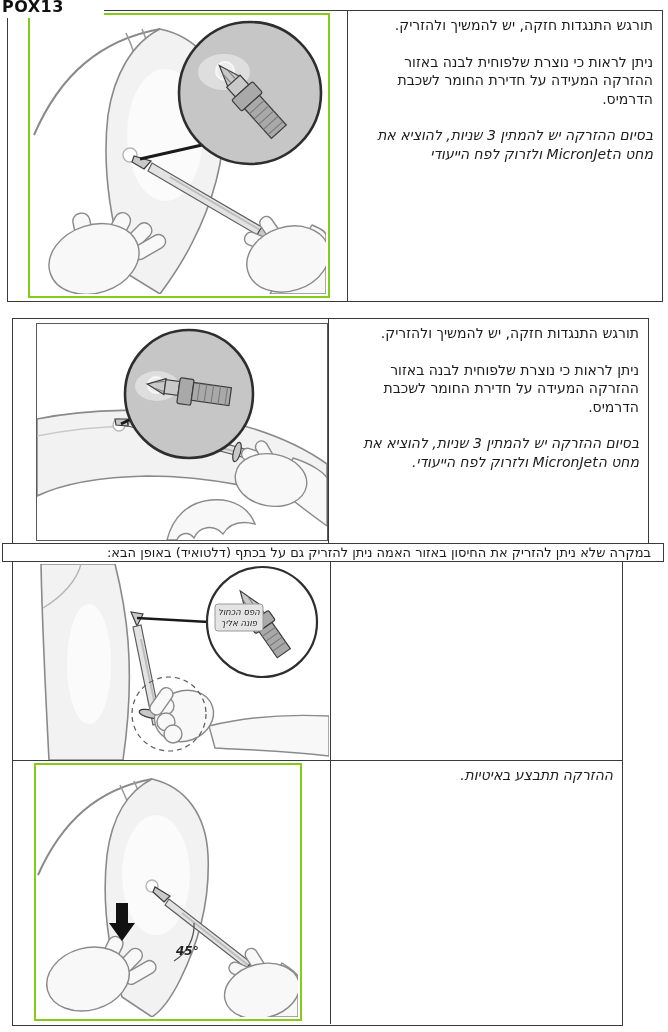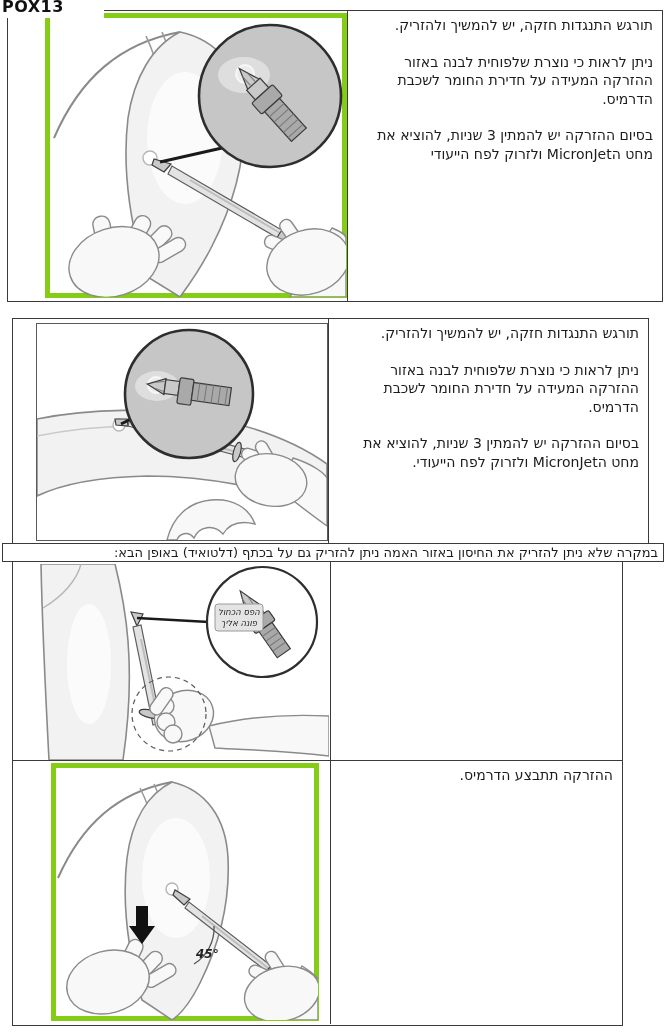--- a/index.html
+++ b/index.html
@@ -14,32 +14,32 @@
   }
   .tbl{position:absolute;background:#fff;border:1.4px solid #3a3a3a;box-sizing:border-box;}
   .row{display:flex;box-sizing:border-box;}
   .img-cell{position:relative;box-sizing:border-box;border-left:none;}
   .divider-r{border-right:1.2px solid #3a3a3a;font-style:italic;}
   .txt-cell{
     flex:1;box-sizing:border-box;direction:rtl;text-align:right;
     padding:5px 9px 4px 9px;font-size:14px;line-height:18.6px;
   }
   .txt-cell p{margin:0 0 18px 0;}
-  .txt-cell p:last-child{margin-bottom:0;}
+  .txt-cell p:last-child{margin-bottom:0;font-style:italic;}
   .frame-thick{
-    position:absolute;border:5px solid #84cc16;background:#fff;box-sizing:border-box;margin-left:17px;
+    position:absolute;border:2px solid #84cc16;background:#fff;box-sizing:border-box;
   }
   .frame-thin{
     position:absolute;border:1px solid #5a5a5a;background:#fff;box-sizing:border-box;
   }
   .note-row{
     position:absolute;left:2px;top:543px;width:662px;height:19px;
     border:1.2px solid #3a3a3a;background:#fff;box-sizing:border-box;
     direction:rtl;text-align:right;font-size:13px;line-height:16px;
-    padding:1px 5px 0 2px;white-space:nowrap;overflow:hidden;z-index:3;
+    padding:1px 12px 0 2px;white-space:nowrap;overflow:hidden;z-index:3;
   }
   .rowline{border-bottom:1.2px solid #3a3a3a;}
   svg{display:block;}
   .fig-outline{fill:#f2f2f2;stroke:#8a8a8a;stroke-width:1.6;}
   .hand{fill:#f8f8f8;stroke:#8a8a8a;stroke-width:1.4;}
   .syr{fill:#e3e3e3;stroke:#5c5c5c;stroke-width:1.2;}
   .devA{fill:#c9c9c9;stroke:#3c3c3c;stroke-width:1.2;}
   .devB{fill:#a9a9a9;stroke:#3c3c3c;stroke-width:1.2;}
   .rib{stroke:#777;stroke-width:1;}
 </style>
@@ -238,16 +238,16 @@
 
           <path class="hand" d="M246,198 C254,203 260,208 262,211 L262,252 L212,252 C223,236 235,216 246,198 Z"></path>
           <rect class="hand" x="192" y="202" width="36" height="12" rx="6" transform="rotate(24 210 208)"></rect>
           <rect class="hand" x="198" y="218" width="33" height="12" rx="6" transform="rotate(14 214 224)"></rect>
           <rect class="hand" x="214" y="182" width="12" height="30" rx="6" transform="rotate(-32 220 197)"></rect>
           <ellipse class="hand" cx="226" cy="226" rx="38" ry="27" transform="rotate(-14 226 226)"></ellipse>
         </svg>
       </div>
     </div>
     <div class="txt-cell">
-      <p>ההזרקה תתבצע הדרמיס.</p>
+      <p>ההזרקה תתבצע באיטיות.</p>
     </div>
   </div>
 </div>
 
 </body></html>

